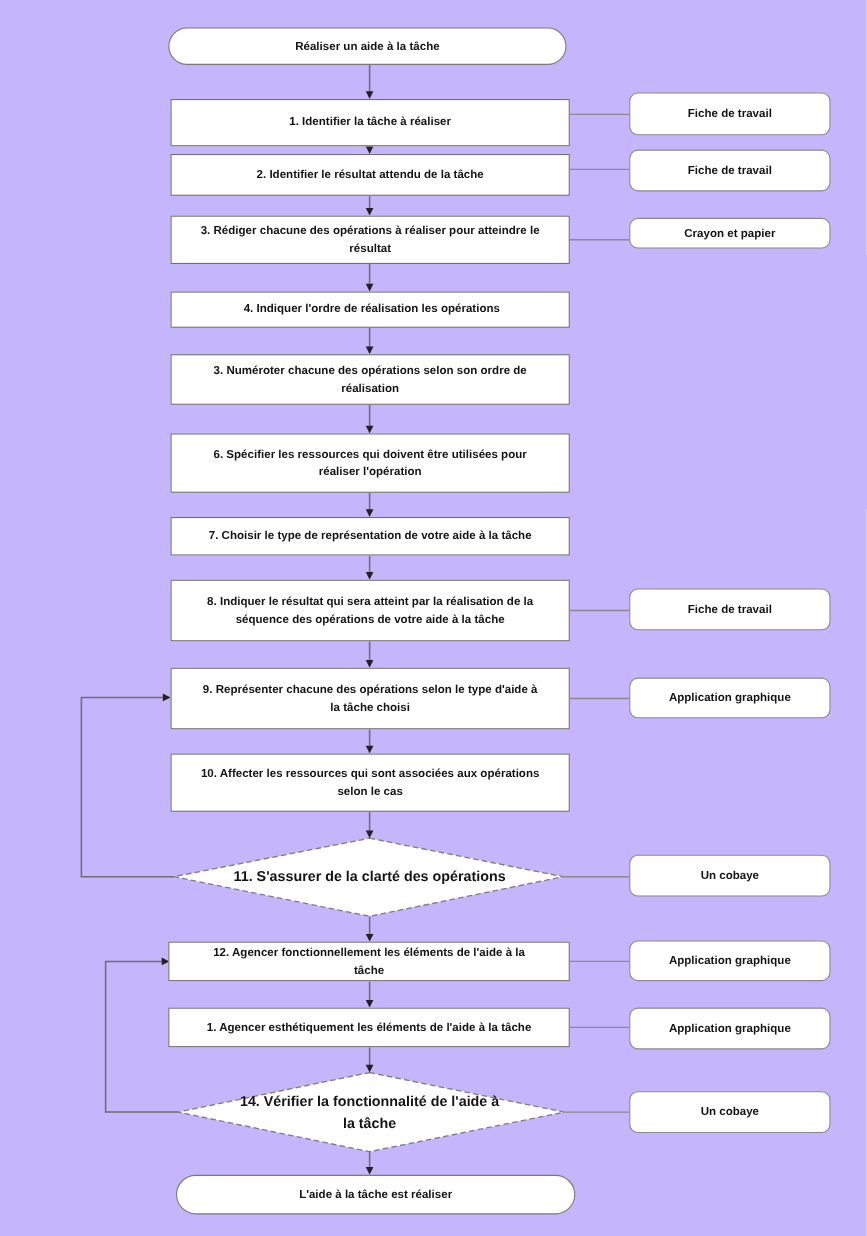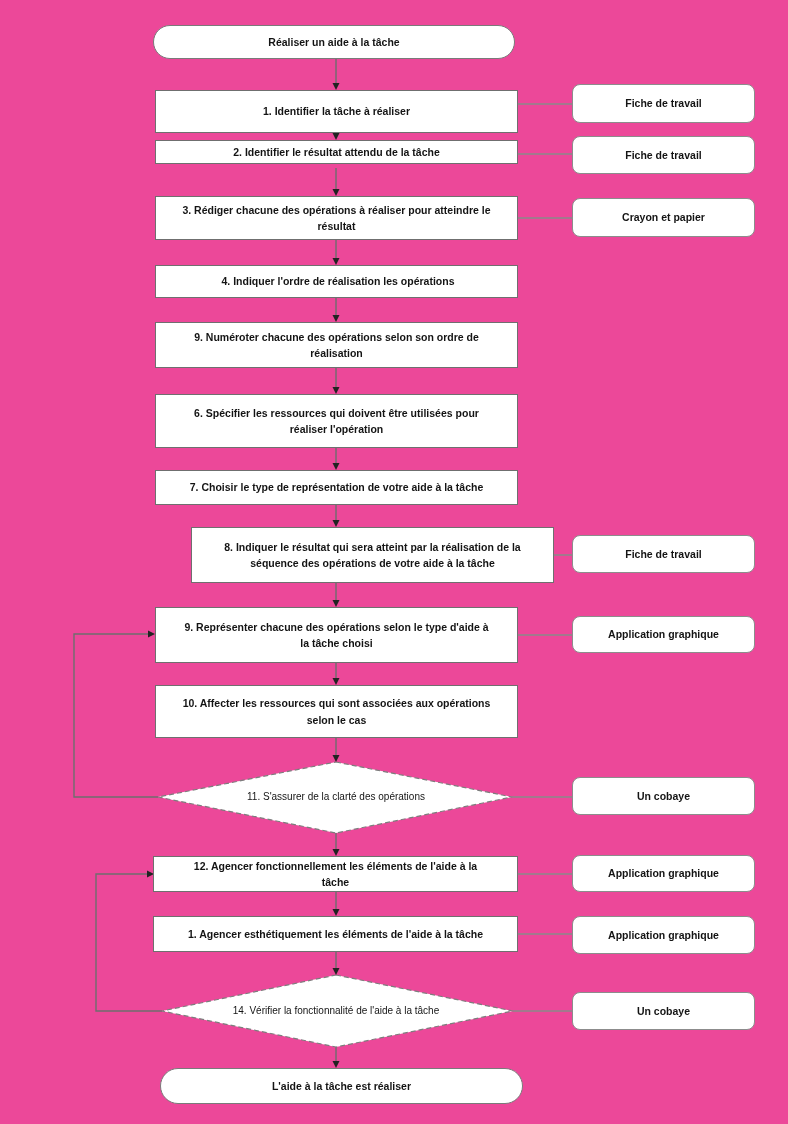--- a/index.html
+++ b/index.html
@@ -1,32 +1,32 @@
 <!DOCTYPE html>
 <html><head>
 <meta charset="utf-8">
 <style>
   html,body{margin:0;padding:0;background:#ffffff;}
   #canvas{
-    position:relative;width:788px;height:1124px;background:#ec4899;overflow:hidden;
+    position:relative;width:788px;height:1124px;background:#c4b5fd;overflow:hidden;
     font-family:"Liberation Sans", sans-serif;
   }
   #connectors{position:absolute;left:0;top:0;z-index:1;}
   .node{
     position:absolute;z-index:2;box-sizing:border-box;background:#ffffff;
     display:flex;align-items:center;justify-content:center;text-align:center;
     font-size:10.5px;font-weight:bold;color:#141414;line-height:1.55;
   }
   .process{border:1.5px solid #6f6f6f;padding:2px 26px;}
   .terminator{border:1.5px solid #7a7a7a;border-radius:18px;padding:2px 20px;}
   .resource{border:1.5px solid #8c8c8c;border-radius:8px;padding:2px 12px;}
   .decision-label{
     position:absolute;z-index:3;background:transparent;border:none;
     display:flex;align-items:center;justify-content:center;text-align:center;
-    font-size:10px;font-weight:normal;color:#141414;line-height:1.55;
+    font-size:13px;font-weight:bold;color:#141414;line-height:1.55;
   }
 </style>
 </head>
 <body>
 
 <div id="canvas">
 
   <svg id="connectors" width="788" height="1124" viewBox="0 0 788 1124">
 
     <g stroke="#6e6e6e" stroke-width="1.4" fill="none">
@@ -86,41 +86,41 @@
       <polygon points="332.5,968 339.5,968 336,975"></polygon>
       <polygon points="332.5,1061 339.5,1061 336,1068"></polygon>
       <polygon points="148,630.5 148,637.5 155,634"></polygon>
       <polygon points="147,870.5 147,877.5 154,874"></polygon>
     </g>
   </svg>
 
   <div class="node terminator" style="left:153px;top:25px;width:362px;height:34px;">Réaliser un aide à la tâche</div>
 
   <div class="node process" style="left:155px;top:90px;width:363px;height:43px;">1. Identifier la tâche à réaliser</div>
-  <div class="node process" style="left:155px;top:140px;width:363px;height:24px;">2. Identifier le résultat attendu de la tâche</div>
+  <div class="node process" style="left:155px;top:140px;width:363px;height:38px;">2. Identifier le résultat attendu de la tâche</div>
   <div class="node process" style="left:155px;top:196px;width:363px;height:44px;">3. Rédiger chacune des opérations à réaliser pour atteindre le résultat</div>
   <div class="node process" style="left:155px;top:265px;width:363px;height:33px;padding-left:29px;">4. Indiquer l'ordre de réalisation les opérations</div>
-  <div class="node process" style="left:155px;top:322px;width:363px;height:46px;">9. Numéroter chacune des opérations selon son ordre de réalisation</div>
+  <div class="node process" style="left:155px;top:322px;width:363px;height:46px;">3. Numéroter chacune des opérations selon son ordre de réalisation</div>
   <div class="node process" style="left:155px;top:394px;width:363px;height:54px;">6. Spécifier les ressources qui doivent être utilisées pour réaliser l'opération</div>
   <div class="node process" style="left:155px;top:470px;width:363px;height:35px;">7. Choisir le type de représentation de votre aide à la tâche</div>
-  <div class="node process" style="left:155px;top:527px;width:363px;height:56px;margin-left:36px;">8. Indiquer le résultat qui sera atteint par la réalisation de la séquence des opérations de votre aide à la tâche</div>
+  <div class="node process" style="left:155px;top:527px;width:363px;height:56px;">8. Indiquer le résultat qui sera atteint par la réalisation de la séquence des opérations de votre aide à la tâche</div>
   <div class="node process" style="left:155px;top:607px;width:363px;height:56px;">9. Représenter chacune des opérations selon le type d'aide à la tâche choisi</div>
   <div class="node process" style="left:155px;top:685px;width:363px;height:53px;">10. Affecter les ressources qui sont associées aux opérations selon le cas</div>
 
   <div class="decision-label" style="left:206px;top:780px;width:260px;height:34px;">11. S'assurer de la clarté des opérations</div>
   <div class="decision-label" style="left:211px;top:984px;width:250px;height:54px;">14. Vérifier la fonctionnalité de l'aide à la tâche</div>
 
   <div class="node process" style="left:153px;top:856px;width:365px;height:36px;">12. Agencer fonctionnellement les éléments de l'aide à la tâche</div>
   <div class="node process" style="left:153px;top:916px;width:365px;height:36px;">1. Agencer esthétiquement les éléments de l'aide à la tâche</div>
 
   <div class="node terminator" style="left:160px;top:1068px;width:363px;height:36px;">L'aide à la tâche est réaliser</div>
 
   <div class="node resource" style="left:572px;top:84px;width:183px;height:39px;">Fiche de travail</div>
   <div class="node resource" style="left:572px;top:136px;width:183px;height:38px;">Fiche de travail</div>
-  <div class="node resource" style="left:572px;top:198px;width:183px;height:39px;">Crayon et papier</div>
+  <div class="node resource" style="left:572px;top:198px;width:183px;height:28px;">Crayon et papier</div>
   <div class="node resource" style="left:572px;top:535px;width:183px;height:38px;">Fiche de travail</div>
   <div class="node resource" style="left:572px;top:616px;width:183px;height:37px;">Application graphique</div>
   <div class="node resource" style="left:572px;top:777px;width:183px;height:38px;">Un cobaye</div>
   <div class="node resource" style="left:572px;top:855px;width:183px;height:37px;">Application graphique</div>
   <div class="node resource" style="left:572px;top:916px;width:183px;height:38px;">Application graphique</div>
   <div class="node resource" style="left:572px;top:992px;width:183px;height:38px;">Un cobaye</div>
 
 </div>
 
 </body></html>

